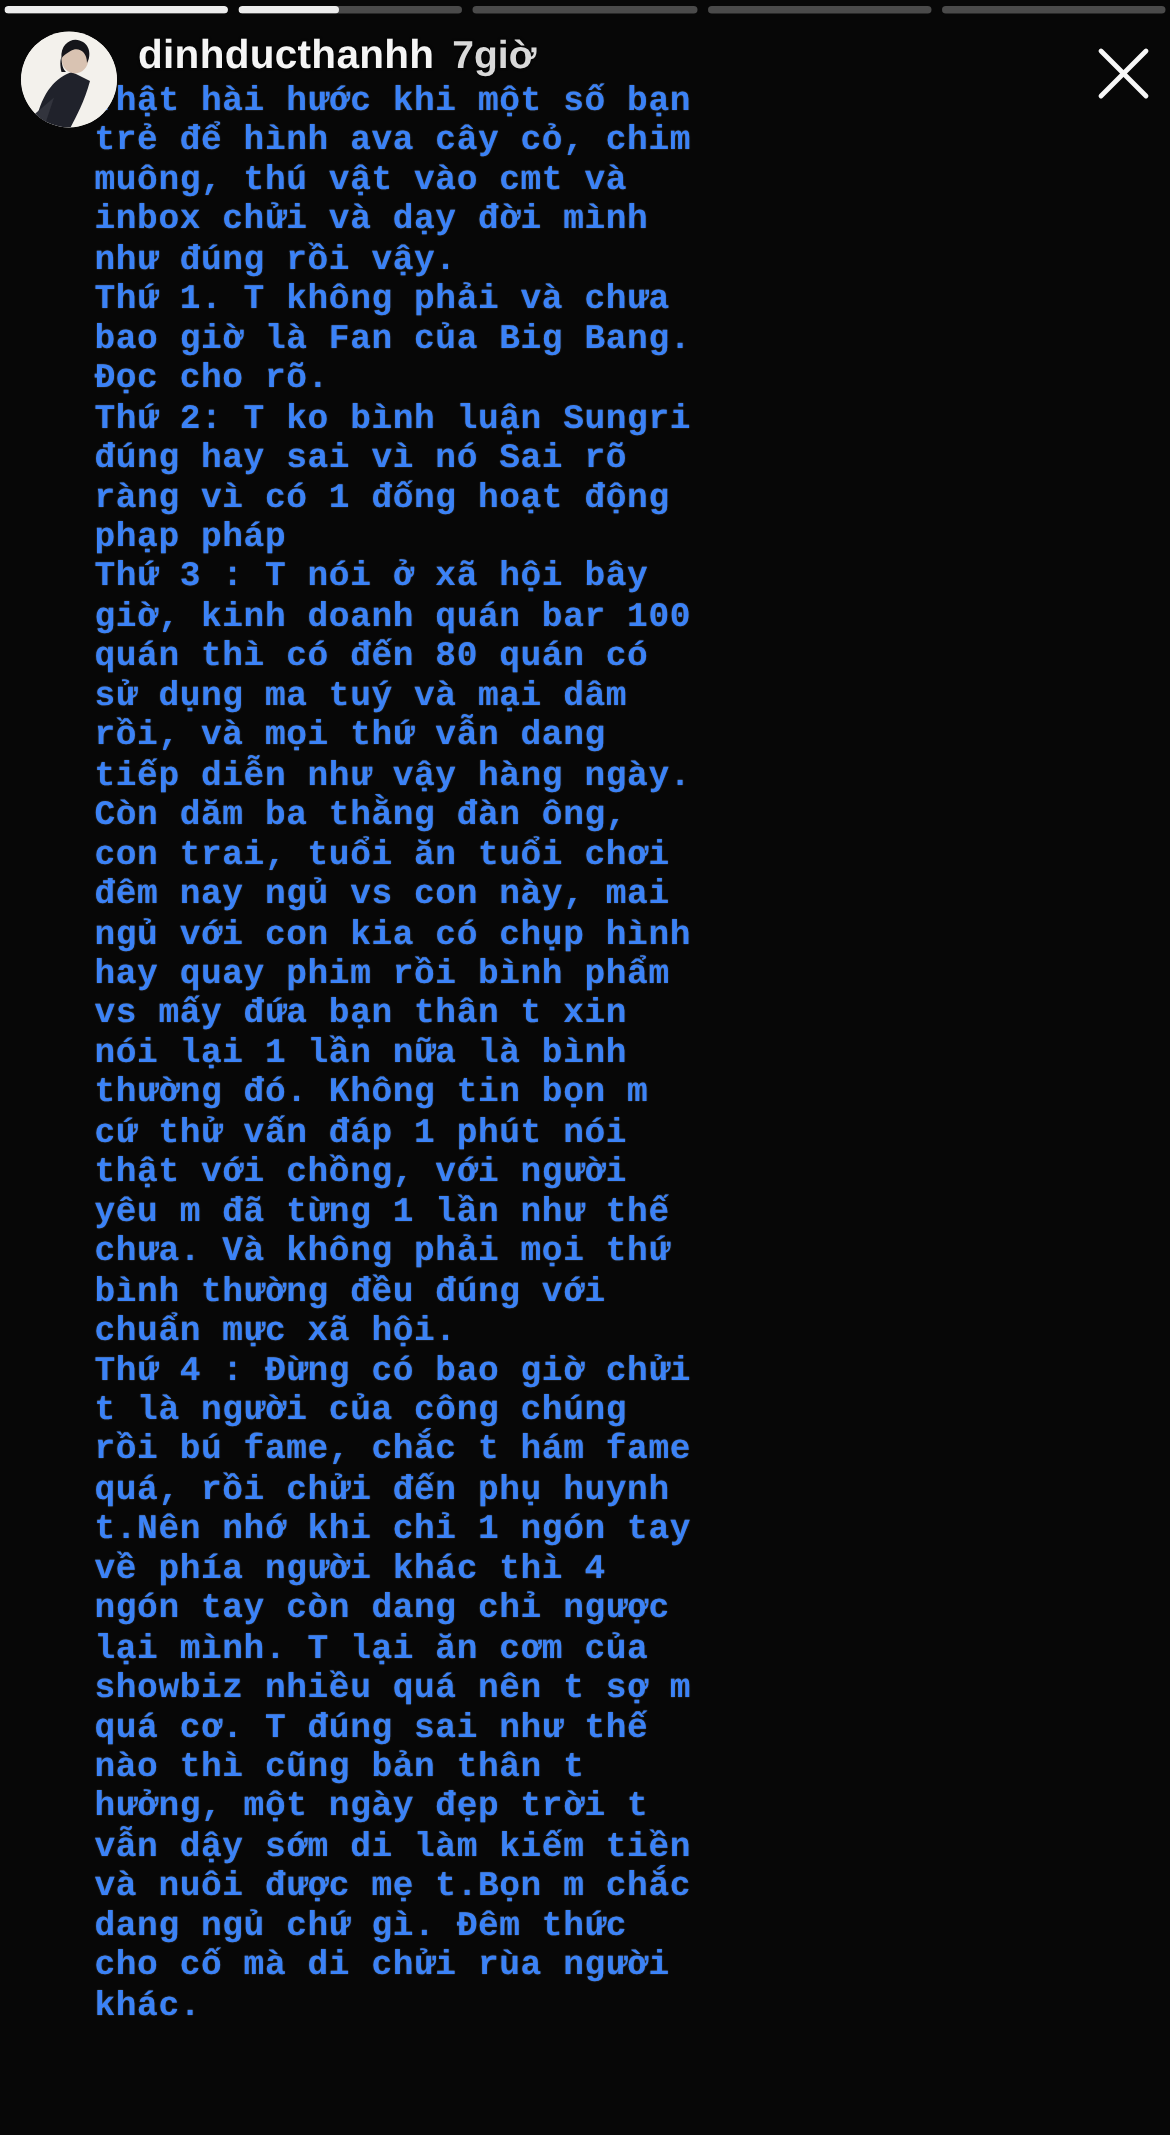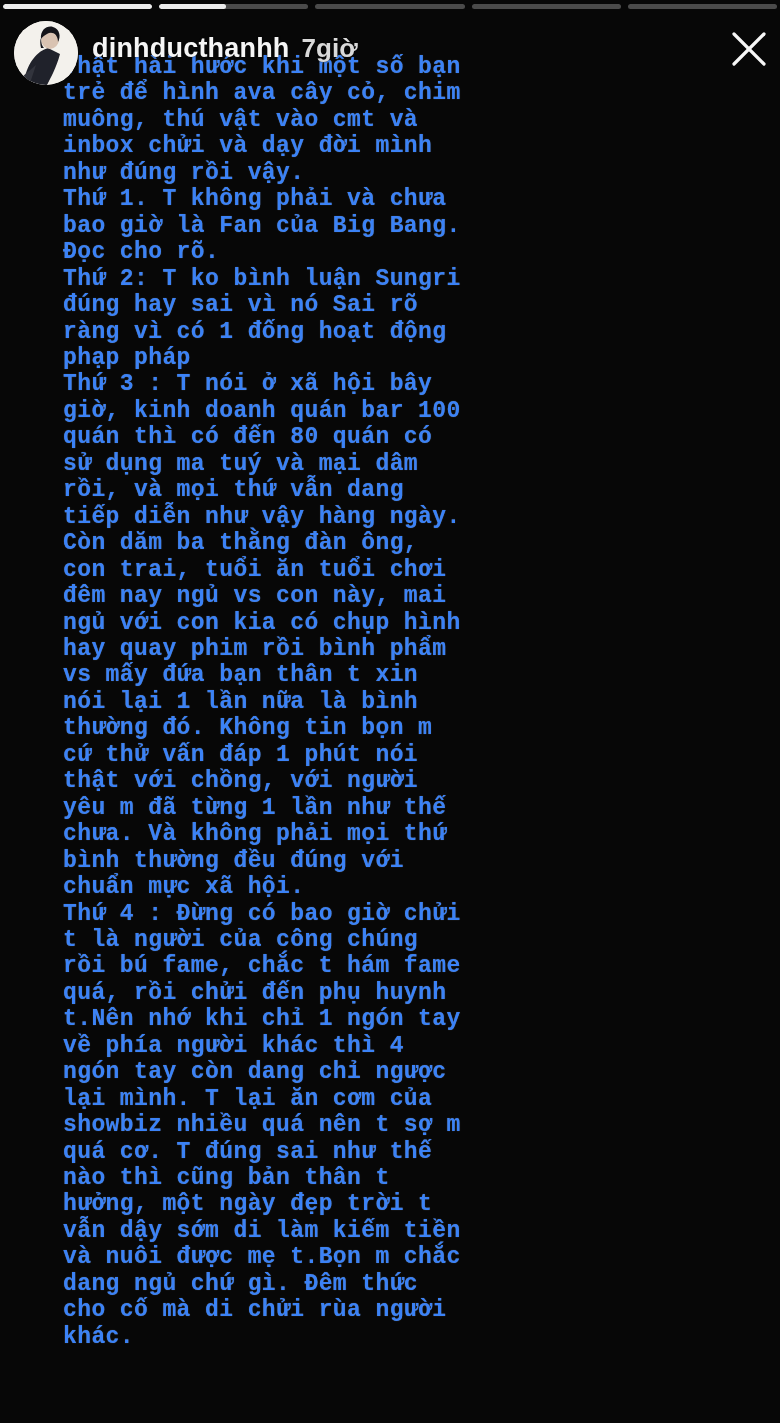--- a/index.html
+++ b/index.html
@@ -33,21 +33,21 @@
     display: flex; align-items: flex-start;
     z-index: 3;
   }
   .avatar {
     width: 64px; height: 64px; border-radius: 50%;
     overflow: hidden; flex: 0 0 auto;
     background: #f3f1ec;
   }
   .avatar svg { display: block; }
   .header-text {
-    margin-left: 14px; margin-top: 12px;
+    margin-left: 14px; 
     display: flex; align-items: flex-start;
     text-shadow: 0 0 2px rgba(0,0,0,.8);
   }
   .username {
     color: #f5f5f5; font-weight: bold;
     font-size: 27px; letter-spacing: 0.2px;
     cursor: pointer;
   }
   .timestamp {
     color: #d9d9d9; font-size: 26px;

